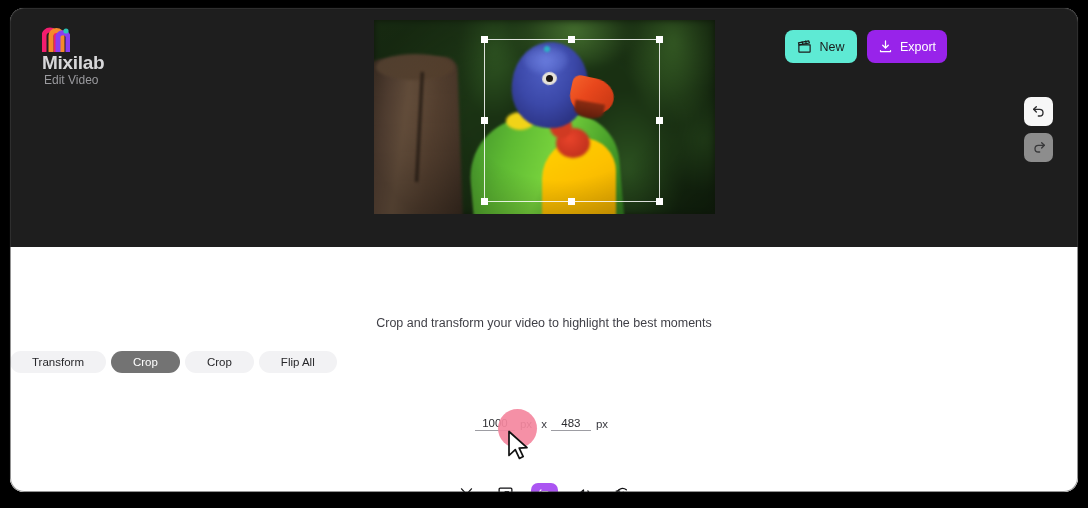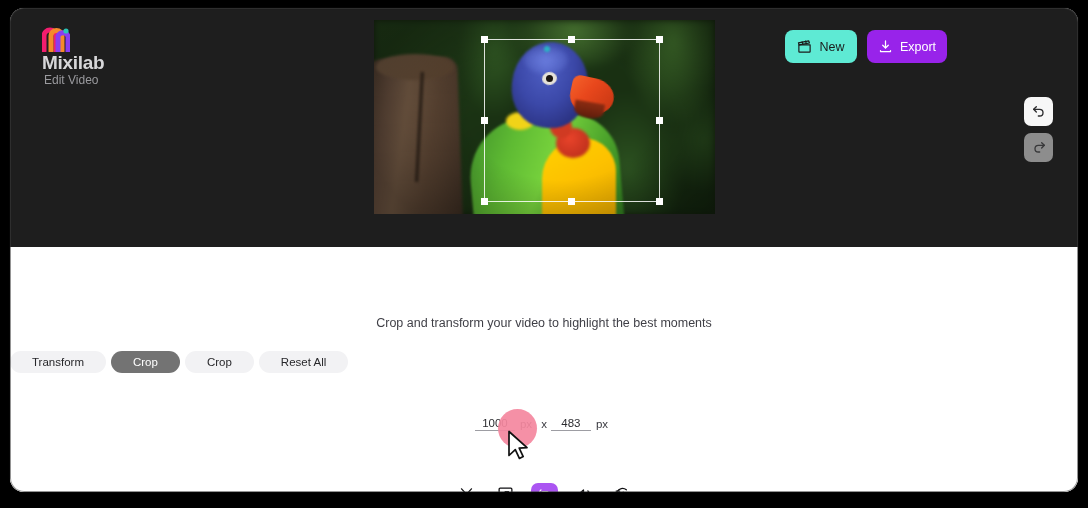--- a/index.html
+++ b/index.html
@@ -497,21 +497,21 @@
   </div>
 
   <div id="body-panel">
 
     <div id="hint-text">Crop and transform your video to highlight the best moments</div>
 
     <div id="tab-row">
       <div class="tab-btn">Transform</div>
       <div class="tab-btn active">Crop</div>
       <div class="tab-btn">Crop</div>
-      <div class="tab-btn">Reset All</div>
+      <div class="tab-btn">Flip All</div>
     </div>
 
     <div id="dimension-row">
       <span class="dim-field">1000</span>
       <span class="dim-unit">px</span>
       <span class="dim-sep">x</span>
       <span class="dim-field">483</span>
       <span class="dim-unit">px</span>
     </div>
 

